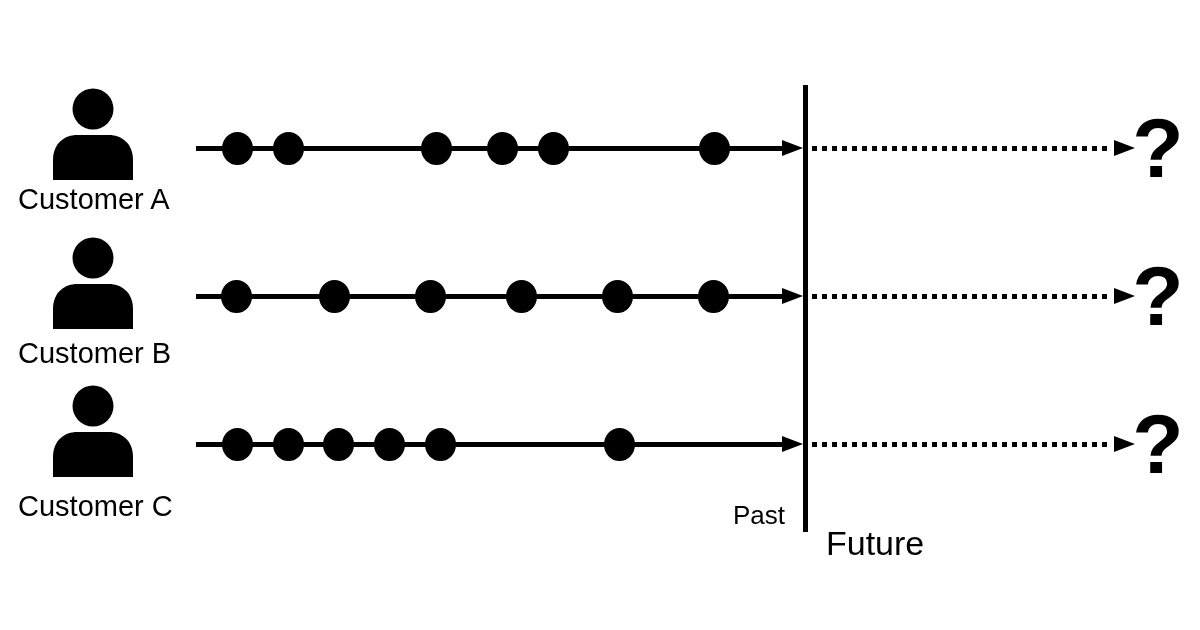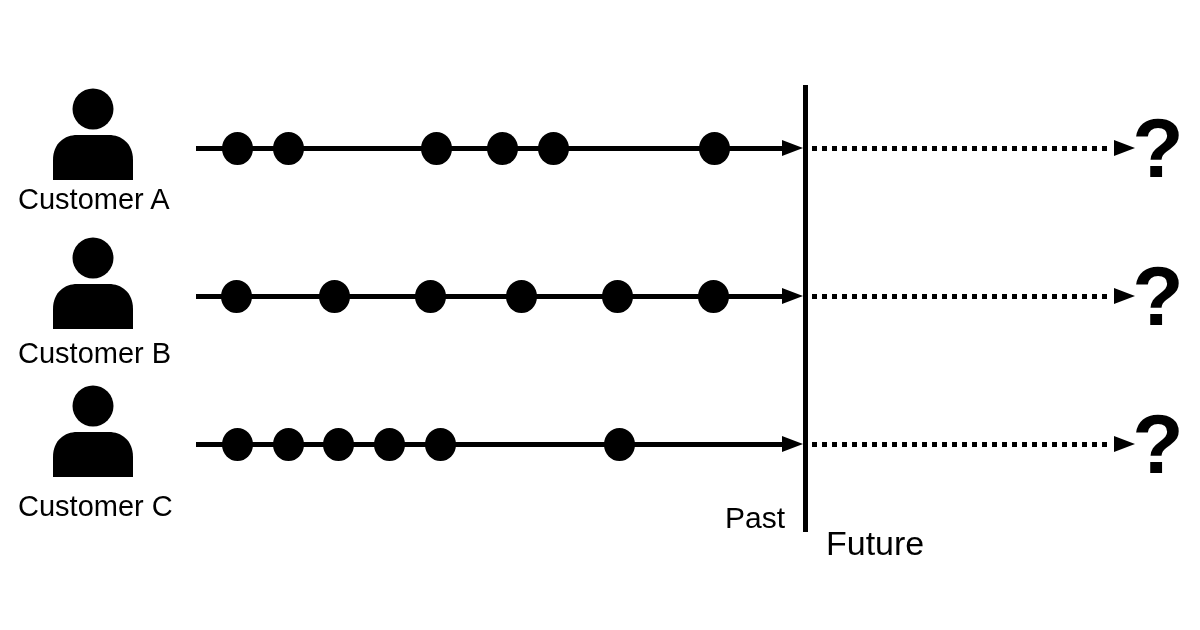--- a/index.html
+++ b/index.html
@@ -60,21 +60,21 @@
     position: absolute;
     left: 803px; top: 85px;
     width: 5px; height: 447px;
     background: var(--fg, #000);
   }
 
   .past-label {
     position: absolute;
     left: 655px; top: 501px; width: 130px;
     text-align: right;
-    font-size: 30px;
+    font-size: 26px;
     line-height: 1.1;
   }
 
   .future-label {
     position: absolute;
     left: 826px; top: 525px;
     font-size: 34px;
     line-height: 1.1;
     text-align: center;
   }

